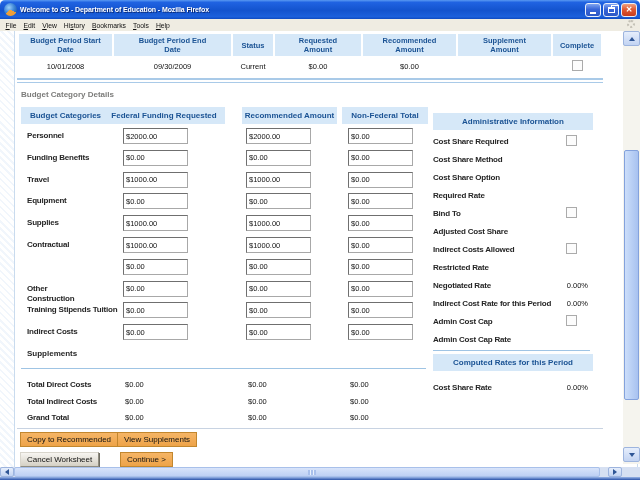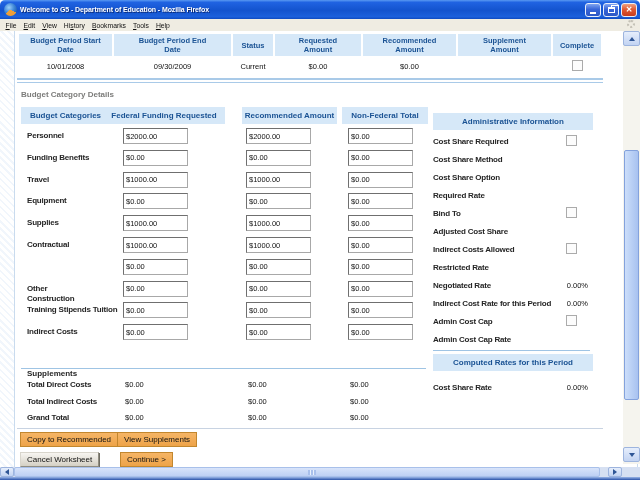--- a/index.html
+++ b/index.html
@@ -54,21 +54,21 @@
 
 .section-title { position:absolute; left:6px; top:59px; font-size:8px; font-weight:bold; color:#7C7C7A; }
 
 
 .cat-hcell { position:absolute; top:76px; height:17px; background:#D6E8F8; color:#1B5394;
   font-size:8px; font-weight:bold; text-align:center; line-height:17px; white-space:nowrap; }
 .cat-label { position:absolute; font-size:8px; font-weight:bold; color:#262626; letter-spacing:-0.2px; white-space:nowrap; }
 .txt-input { position:absolute; width:65px; height:16px; font-family:"Liberation Sans",sans-serif;
   font-size:7.5px; color:#111; padding:0 1px 0 2px; background:#fff;
   border:1px solid; border-color:#6F6F6F #A8A8A8 #A8A8A8 #6F6F6F; }
-.supplements-label { position:absolute; left:12px; top:318px; font-size:8px; font-weight:bold; color:#262626;margin-top:20px; }
+.supplements-label { position:absolute; left:12px; top:318px; font-size:8px; font-weight:bold; color:#262626; }
 .blue-line-left { position:absolute; left:6px; width:405px; top:337px; height:1px; background:#9FC4E4; }
 .total-label { position:absolute; font-size:8px; font-weight:bold; color:#262626; letter-spacing:-0.2px;}
 .total-val { position:absolute; font-size:7.5px; color:#111; }
 .full-line { position:absolute; left:2px; width:586px; top:397px; height:1px; background:#C8D3E2; }
 
 
 .btn-orange { position:absolute; height:15px; background:linear-gradient(#F5B566,#EEA348);
   border:1px solid #C2872E; font-family:"Liberation Sans",sans-serif; font-size:8px; color:#111;
   padding:0 6px; }
 .btn-gray { position:absolute; height:15px; background:linear-gradient(#F7F5F1,#D4D0C4);

